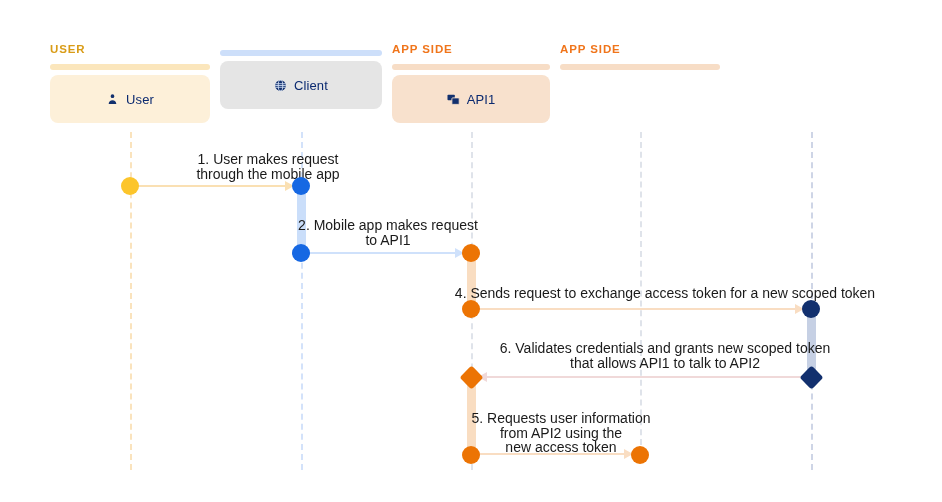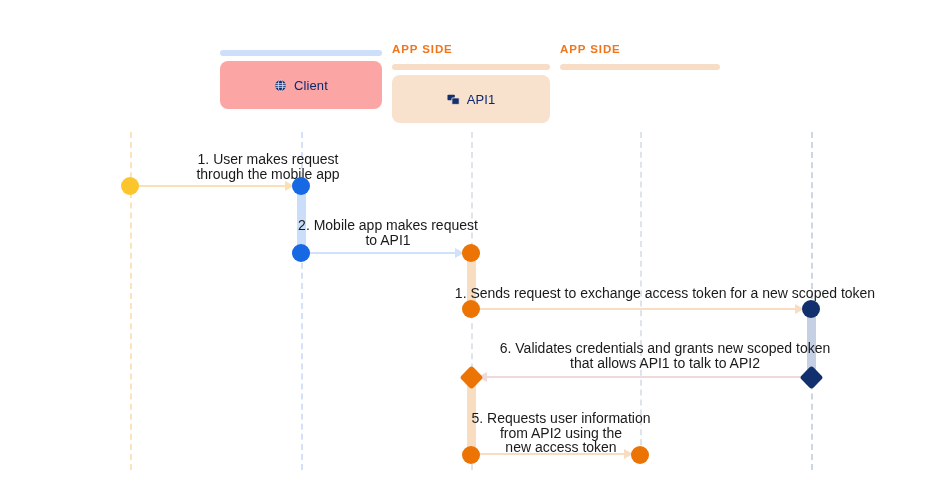--- a/index.html
+++ b/index.html
@@ -107,23 +107,33 @@
     line-height: 14.5px;
     color: #1a1a1a;
     text-align: center;
     white-space: pre-line;
   }
 </style>
 </head>
 <body>
 
 <div id="canvas">
+    <div class="col" style="left: 50px; width: 160px;">
+      <div class="col-title" style="color: rgb(217, 156, 23);">USER</div>
+      <div class="col-bar" style="background: rgb(251, 230, 188);"></div>
+      <div class="col-box" style="background: rgb(253, 240, 217);">
+        <span class="ico"><svg width="13" height="13" viewBox="0 0 16 16" fill="#12306e">
+            <path d="M8 1.6a2.3 2.3 0 1 0 0 4.6 2.3 2.3 0 0 0 0-4.6zM3.3 13.6c0-2.9 2.1-4.6 4.7-4.6s4.7 1.7 4.7 4.6z"></path>
+          </svg></span>
+        <span class="col-box-label">User</span>
+      </div>
+    </div>
     <div class="col" style="left: 220px; width: 162px;">
       <div class="col-bar" style="background: rgb(205, 223, 250);"></div>
-      <div class="col-box" style="background: #fca5a5;">
+      <div class="col-box" style="background: #e5e5e5;">
         <span class="ico"><svg width="13" height="13" viewBox="0 0 16 16" fill="#12306e">
             <circle cx="8" cy="8" r="6.6"></circle>
             <ellipse cx="8" cy="8" rx="2.8" ry="6.6" fill="none" stroke="#dbe7fb" stroke-width="1"></ellipse>
             <path d="M1.6 5.8h12.8M1.6 10.2h12.8M1.4 8h13.2" stroke="#dbe7fb" stroke-width="1" fill="none"></path>
           </svg></span>
         <span class="col-box-label">Client</span>
       </div>
     </div>
     <div class="col" style="left: 392px; width: 158px;">
       <div class="col-title" style="color: rgb(240, 117, 27);">APP SIDE</div>
@@ -152,21 +162,21 @@
     <div class="msg-line" style="left: 136px; width: 159px; top: 185px; background: rgb(250, 224, 179);"></div>
     <div class="arrow-head" style="top: 181px; left: 285px; border-left: 9px solid rgb(250, 224, 179);"></div>
     <div class="msg-label" style="left: 148px; top: 152px; width: 240px;">1. User makes request
 through the mobile app</div>
     <div class="msg-line" style="left: 307px; width: 158px; top: 252px; background: rgb(207, 225, 251);"></div>
     <div class="arrow-head" style="top: 248px; left: 455px; border-left: 9px solid rgb(207, 225, 251);"></div>
     <div class="msg-label" style="left: 268px; top: 218px; width: 240px;">2. Mobile app makes request
 to API1</div>
     <div class="msg-line" style="left: 477px; width: 328px; top: 308px; background: rgb(249, 221, 194);"></div>
     <div class="arrow-head" style="top: 304px; left: 795px; border-left: 9px solid rgb(249, 221, 194);"></div>
-    <div class="msg-label" style="left: 430px; top: 286px; width: 470px;">1. Sends request to exchange access token for a new scoped token</div>
+    <div class="msg-label" style="left: 430px; top: 286px; width: 470px;">4. Sends request to exchange access token for a new scoped token</div>
     <div class="msg-line" style="left: 477px; width: 328px; top: 376px; background: rgb(240, 217, 217);"></div>
     <div class="arrow-head" style="top: 372px; left: 478px; border-right: 9px solid rgb(240, 217, 217);"></div>
     <div class="msg-label" style="left: 430px; top: 341px; width: 470px;">6. Validates credentials and grants new scoped token
 that allows API1 to talk to API2</div>
     <div class="msg-line" style="left: 477px; width: 157px; top: 453px; background: rgb(249, 221, 194);"></div>
     <div class="arrow-head" style="top: 449px; left: 624px; border-left: 9px solid rgb(249, 221, 194);"></div>
     <div class="msg-label" style="left: 436px; top: 411px; width: 250px;">5. Requests user information
 from API2 using the
 new access token</div>
     <div class="node" style="left: 121px; top: 177px; background: rgb(252, 197, 43);"></div>

